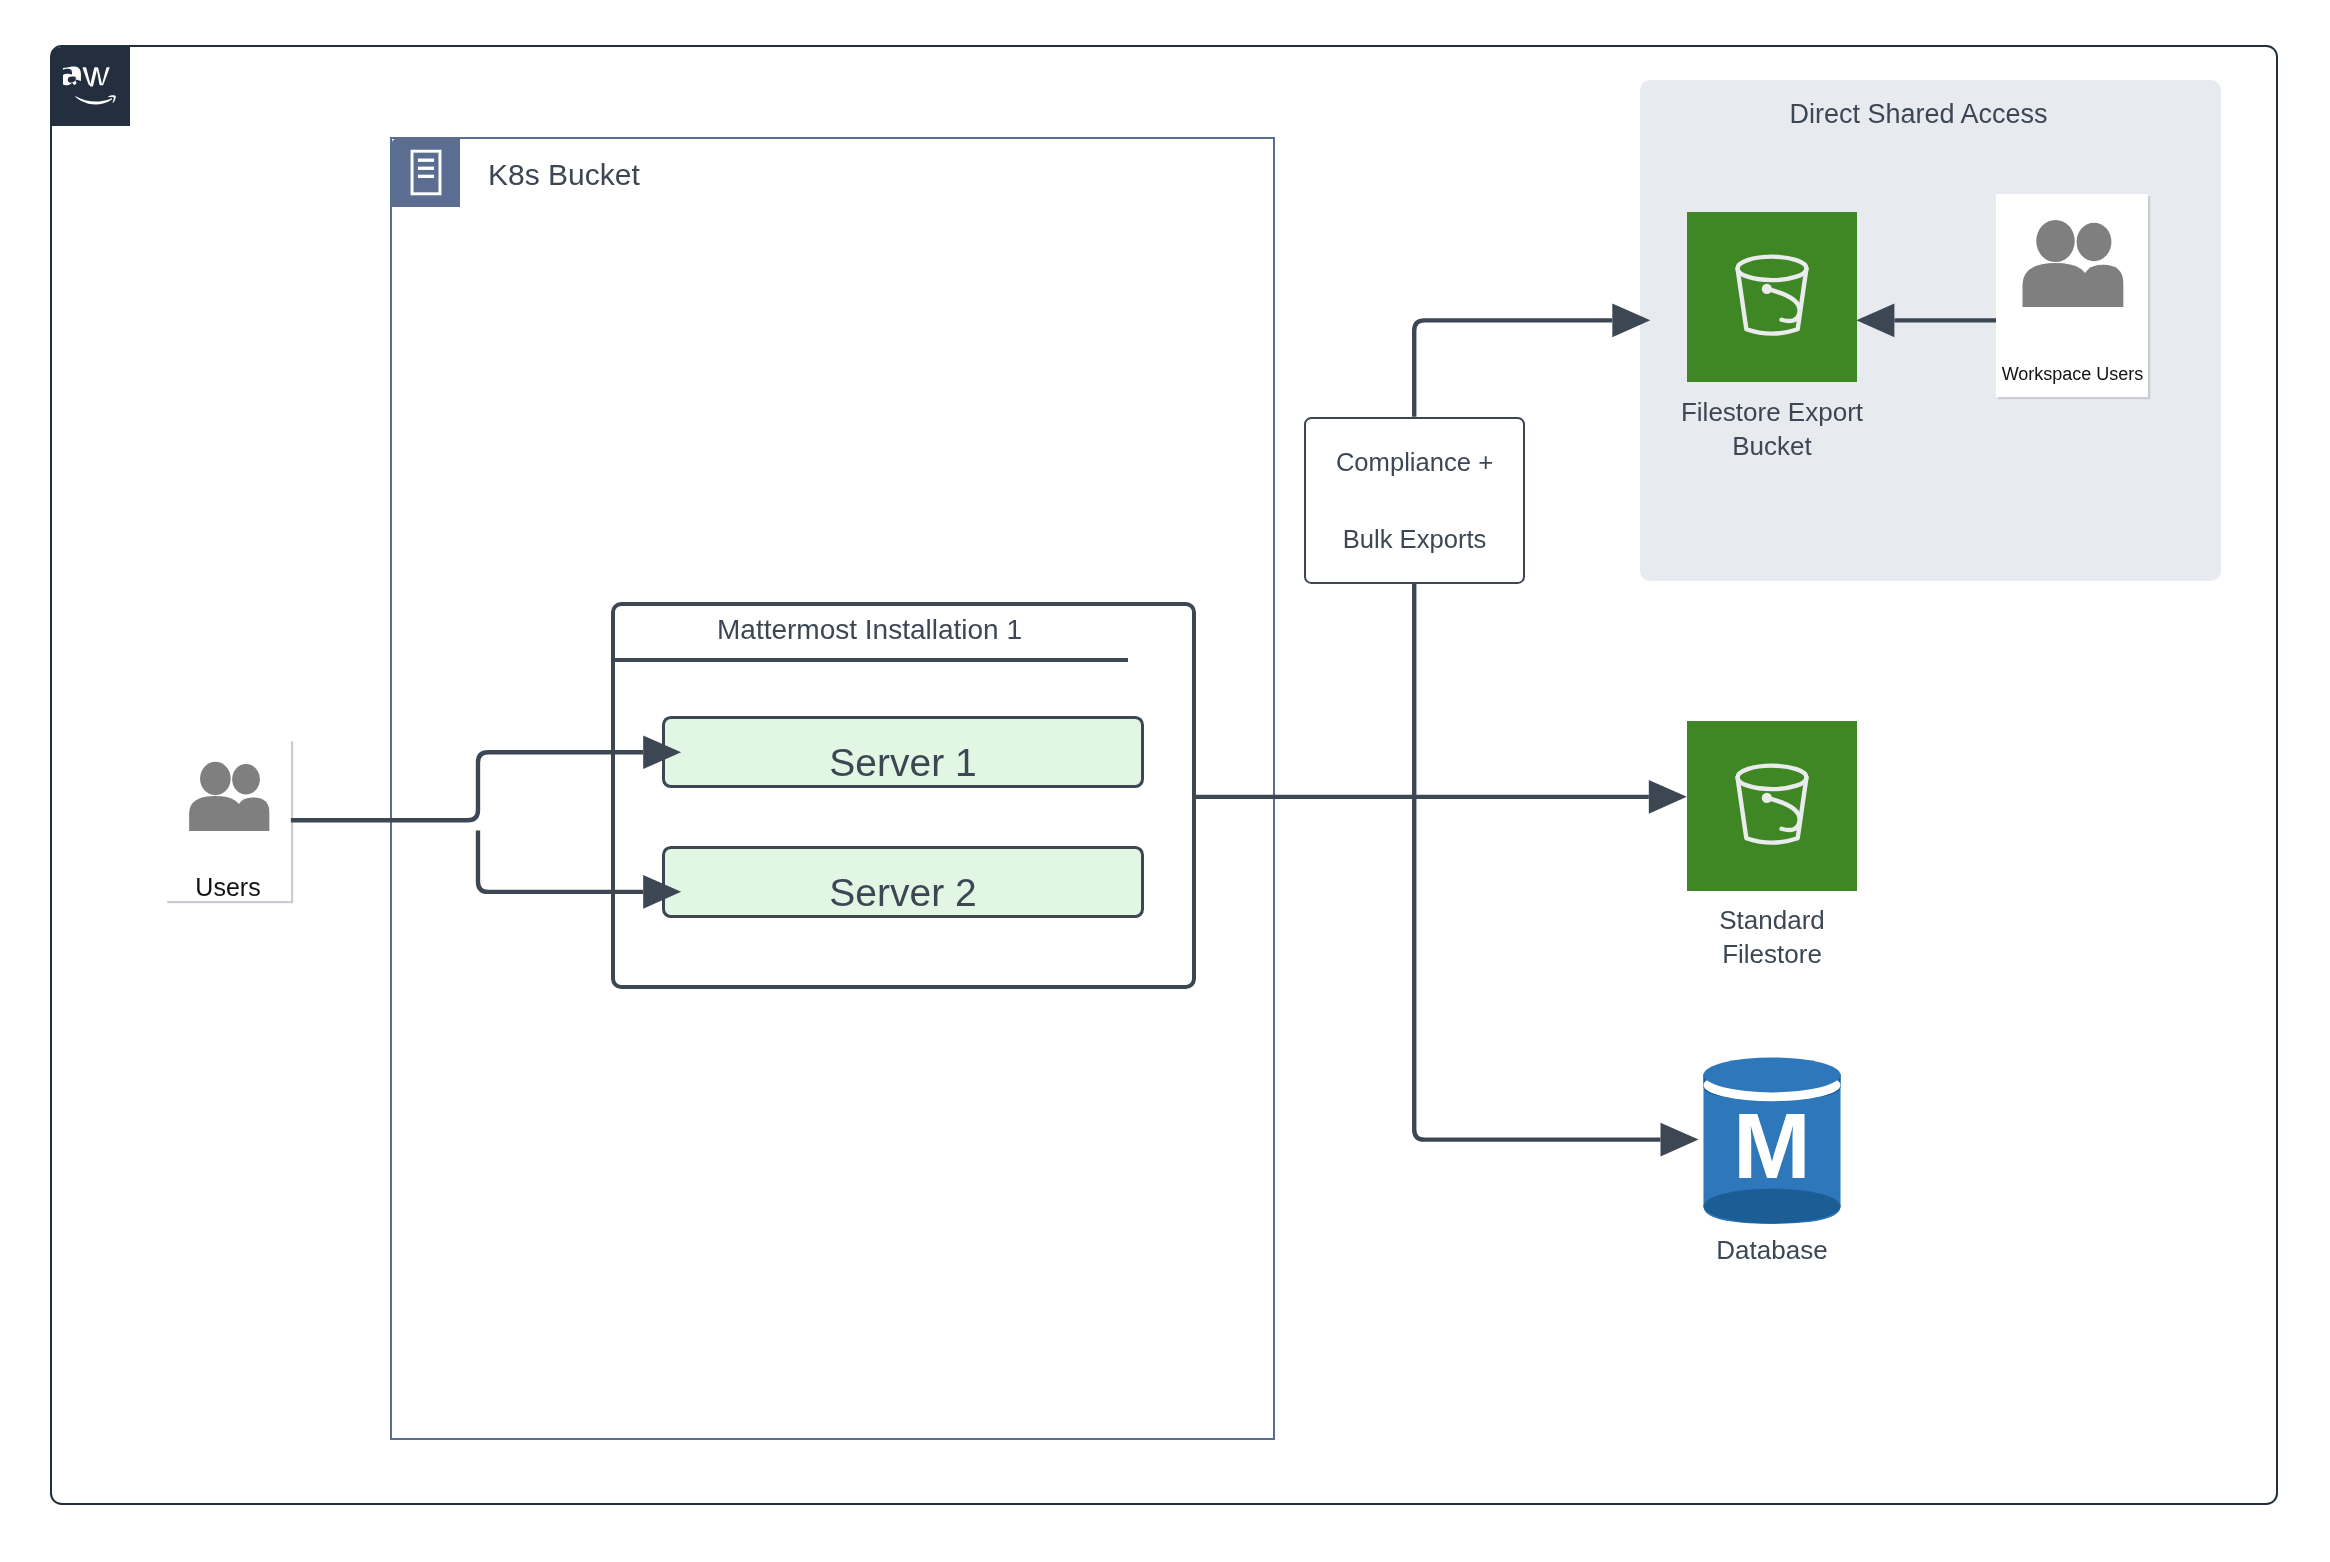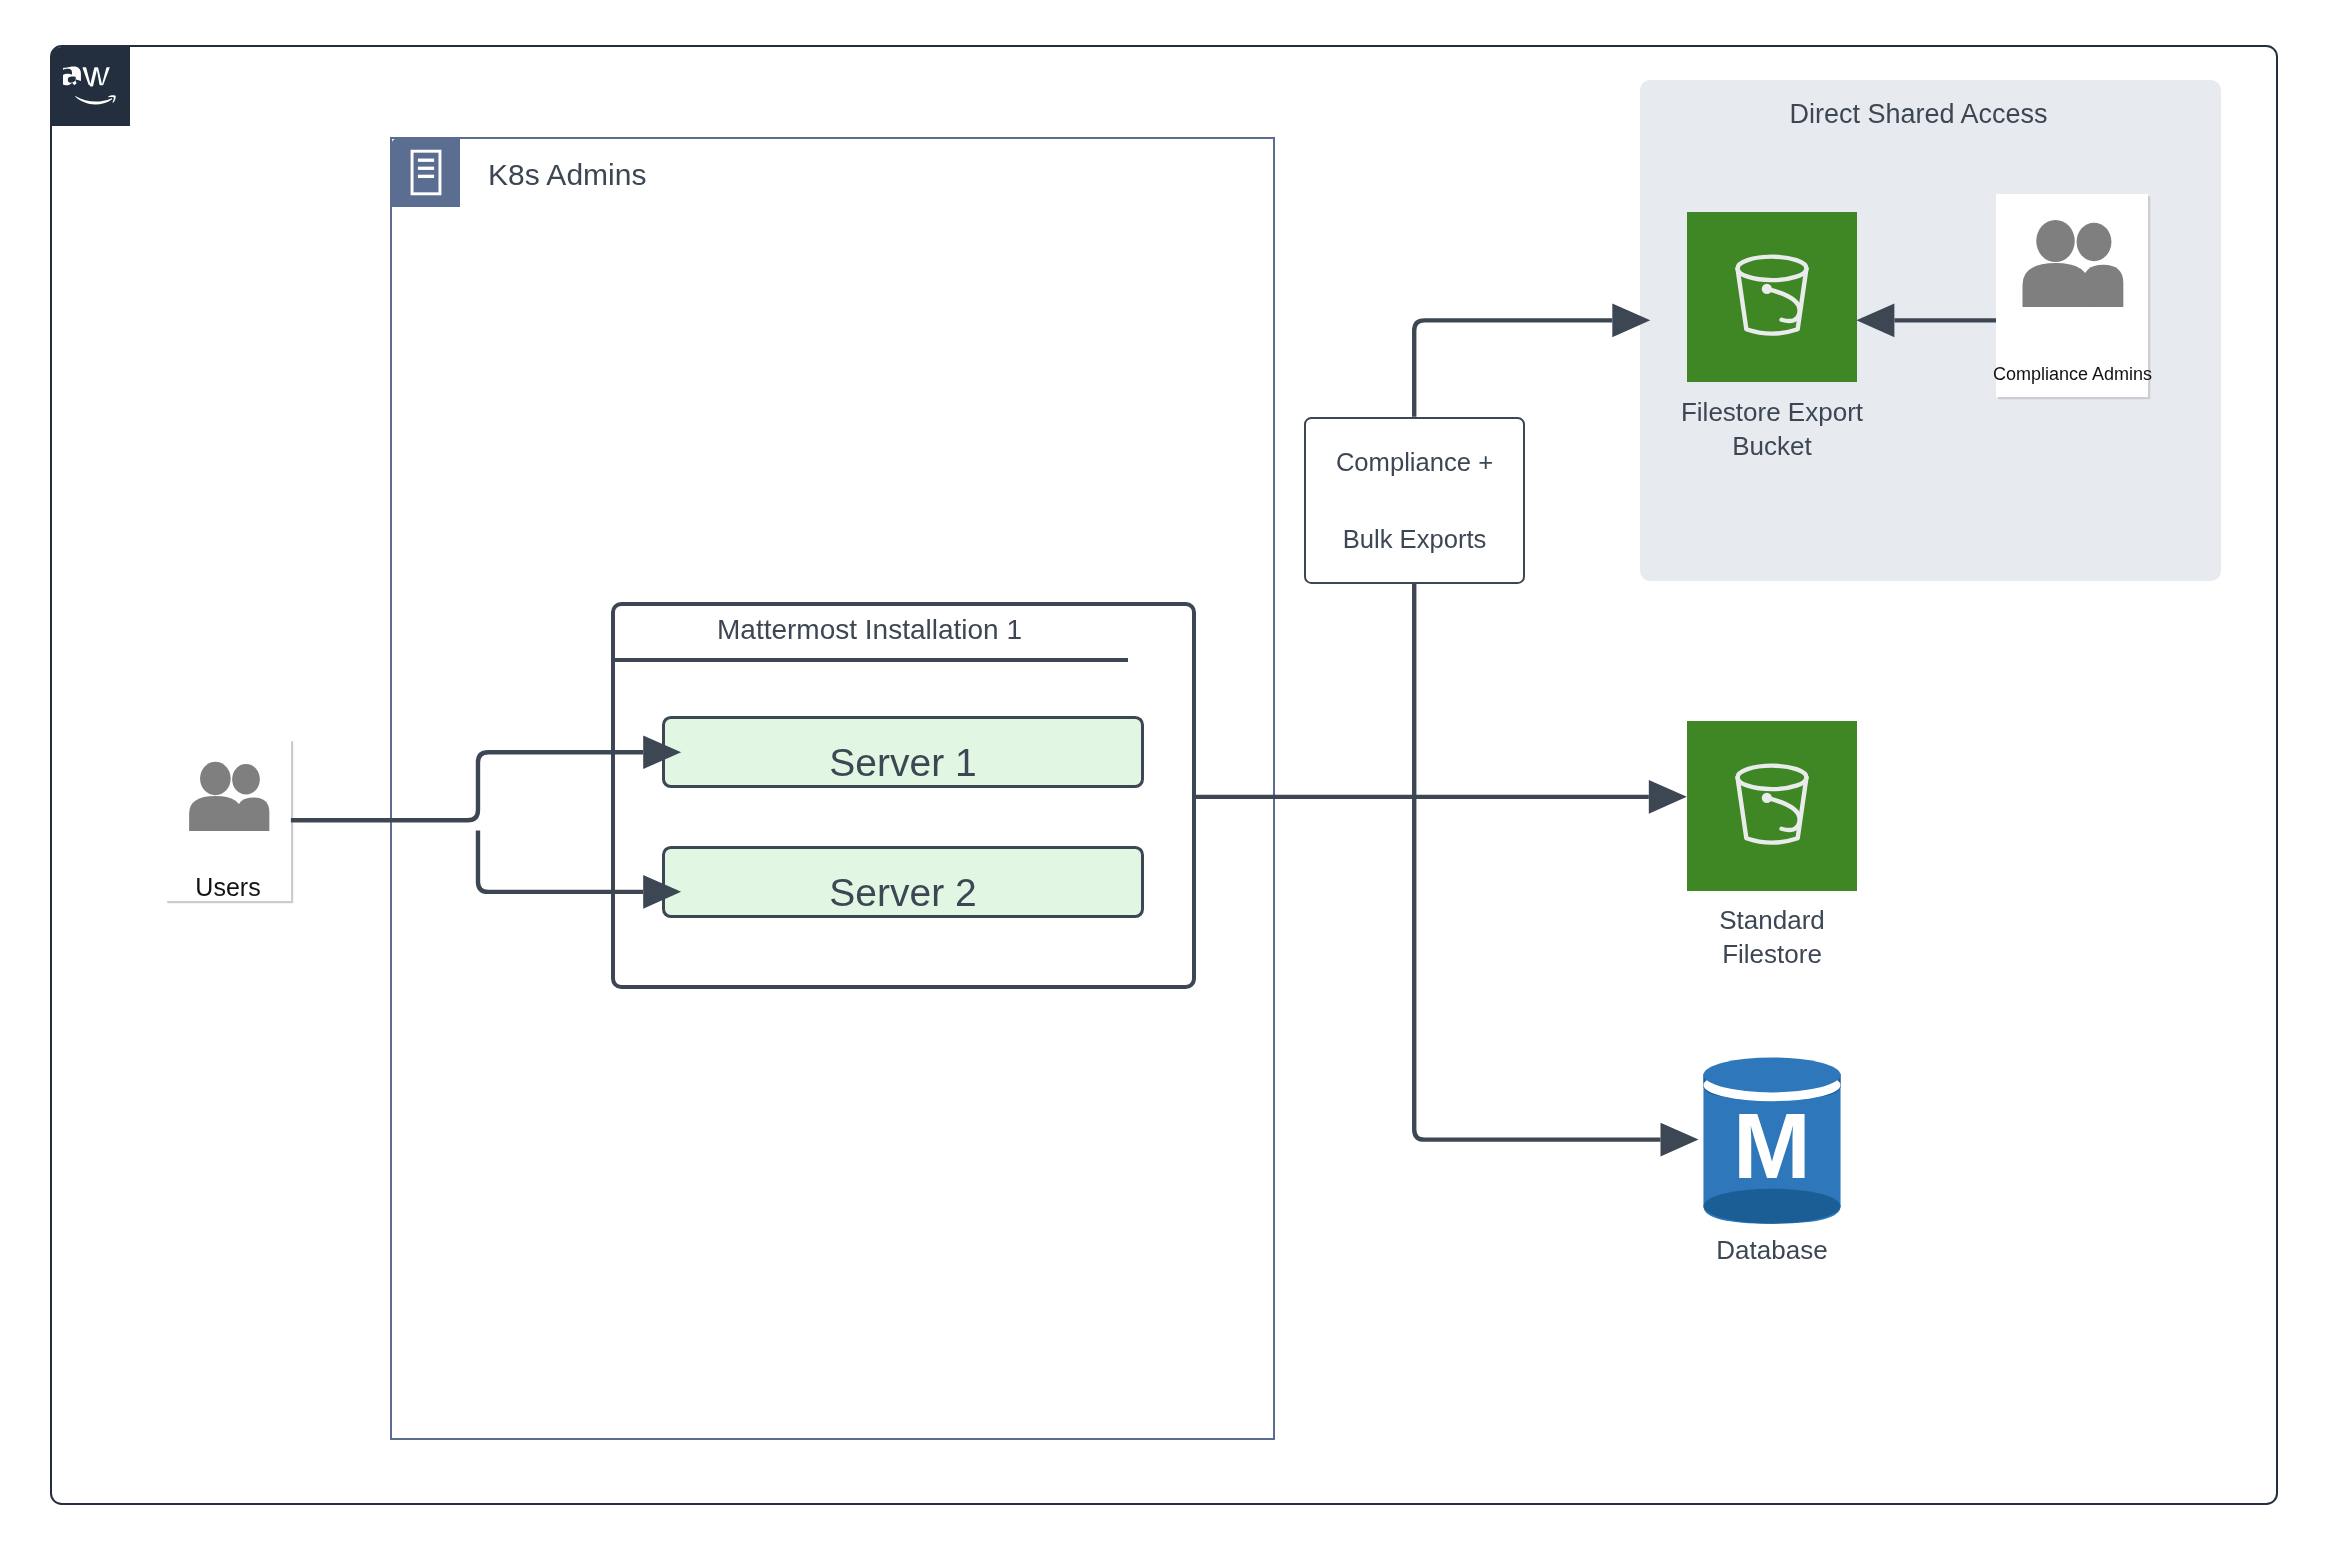--- a/index.html
+++ b/index.html
@@ -238,21 +238,21 @@
 
   <div class="abs" id="k8s-box"></div>
   <div class="abs" id="k8s-badge">
     <svg width="34" height="47" viewBox="0 0 46 64" aria-hidden="true">
       <rect x="4" y="3" width="38" height="58" fill="none" stroke="#FFFFFF" stroke-width="4"></rect>
       <rect x="12" y="13" width="22" height="4.5" fill="#FFFFFF"></rect>
       <rect x="12" y="24" width="22" height="4.5" fill="#FFFFFF"></rect>
       <rect x="12" y="35" width="22" height="4.5" fill="#FFFFFF"></rect>
     </svg>
   </div>
-  <div class="abs" id="k8s-title">K8s Admins</div>
+  <div class="abs" id="k8s-title">K8s Bucket</div>
 
   <div class="abs" id="mm-box"></div>
   <div class="abs" id="mm-header">
     <span id="mm-title">Mattermost Installation 1</span>
   </div>
   <div class="abs server-box" id="server-1">
     <span class="label">Server 1</span>
   </div>
   <div class="abs server-box" id="server-2">
     <span class="label">Server 2</span>
@@ -325,21 +325,21 @@
   <div class="abs" id="admins-icon">
     <svg width="114" height="88" viewBox="0 0 124 96" aria-hidden="true">
       <g fill="#7F7F7F">
         <ellipse cx="44" cy="24" rx="21" ry="23"></ellipse>
         <ellipse cx="86" cy="25" rx="19" ry="21"></ellipse>
         <path d="M74 96 L74 70 Q74 50 96 50 Q118 50 118 70 L118 96 Z"></path>
         <path d="M8 96 L8 72 Q8 48 44 48 Q80 48 80 72 L80 96 Z"></path>
       </g>
     </svg>
   </div>
-  <div class="abs" id="admins-label">Compliance Admins</div>
+  <div class="abs" id="admins-label">Workspace Users</div>
 
   <svg class="abs" id="connectors" viewBox="0 0 3188 2138" width="2330" height="1563">
 
     <path class="conn" d="M 398 1122 L 640 1122 Q 654 1122 654 1108 L 654 1043 Q 654 1029 668 1029 L 880 1029"></path>
     <path class="conn" d="M 654 1136 L 654 1206 Q 654 1220 668 1220 L 880 1220"></path>
     <polygon class="conn-head" points="880,1006 932,1029 880,1052"></polygon>
     <polygon class="conn-head" points="880,1197 932,1220 880,1243"></polygon>
 
     <path class="conn" d="M 1636 1090 L 2256 1090"></path>
     <polygon class="conn-head" points="2256,1067 2308,1090 2256,1113"></polygon>

